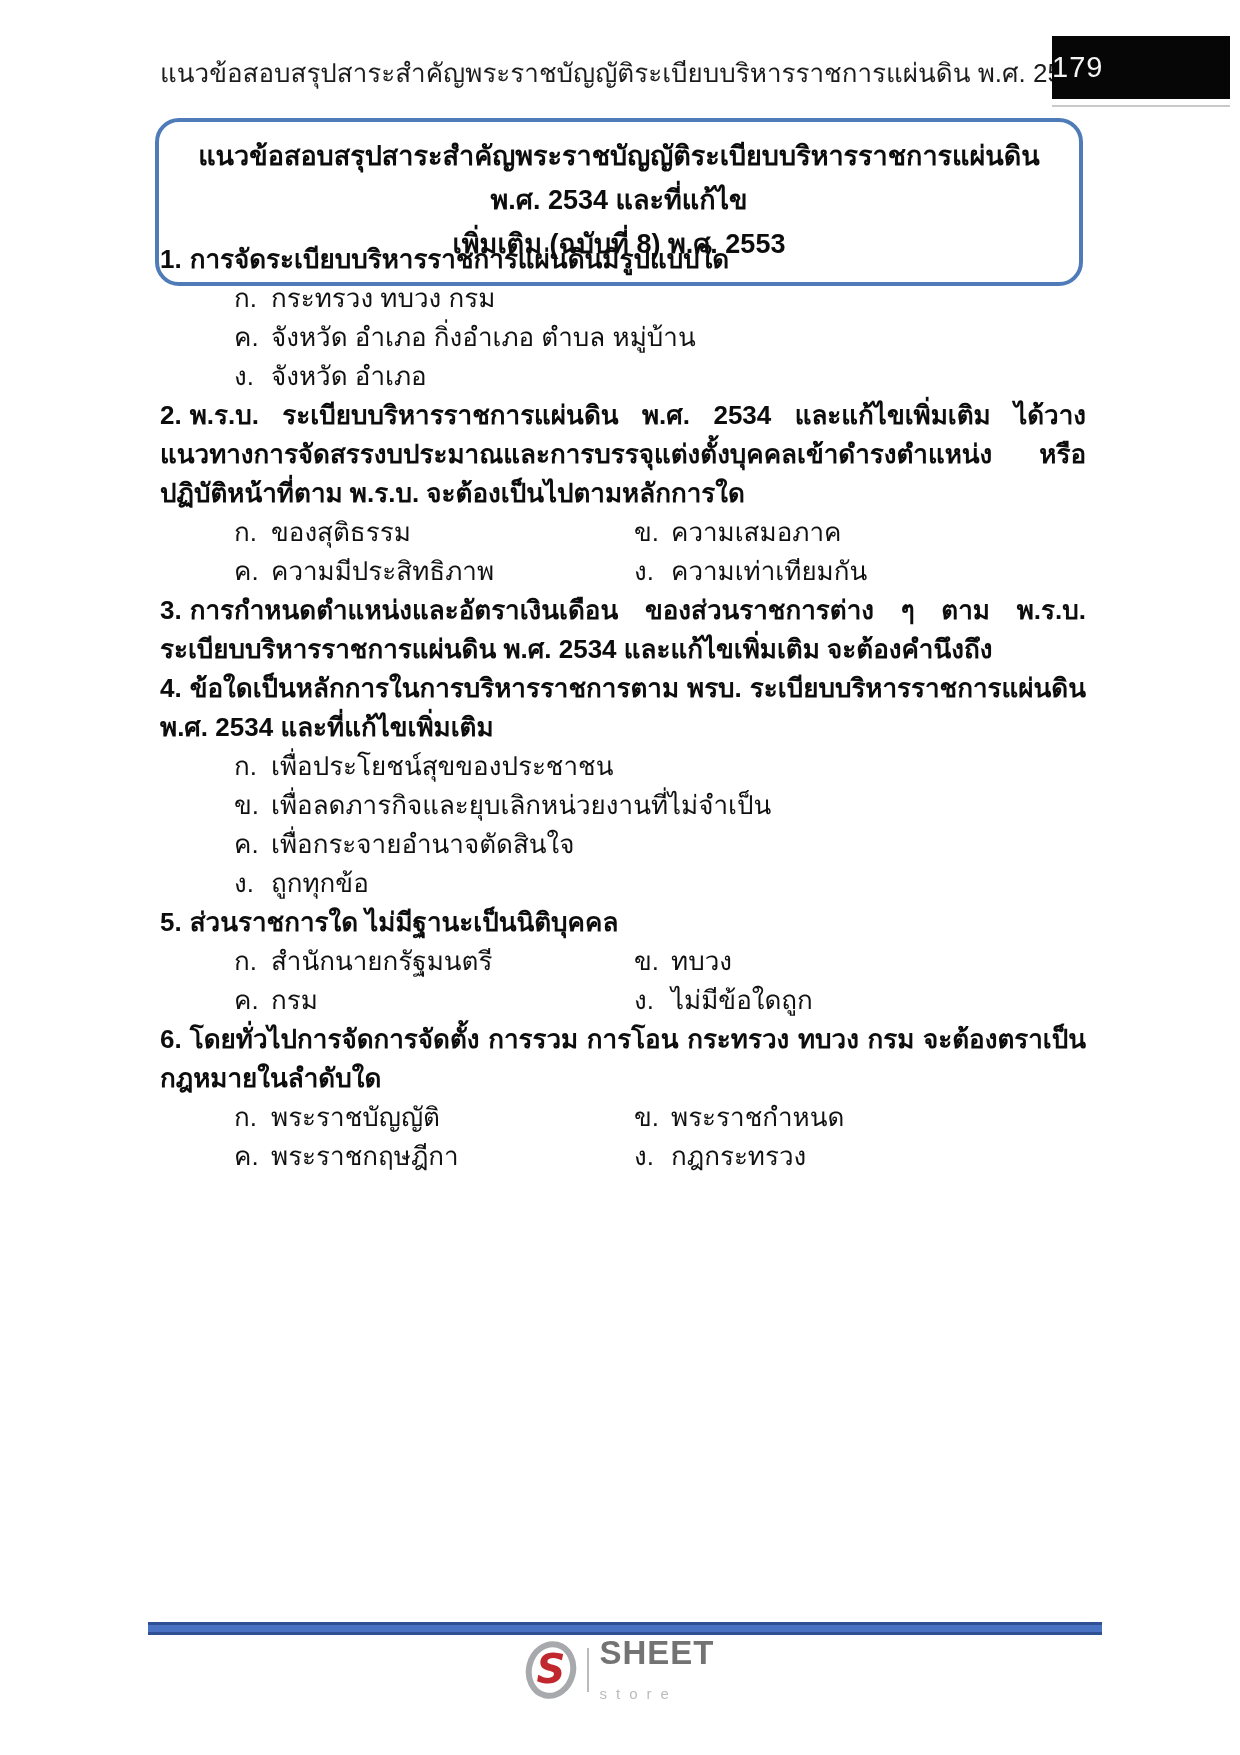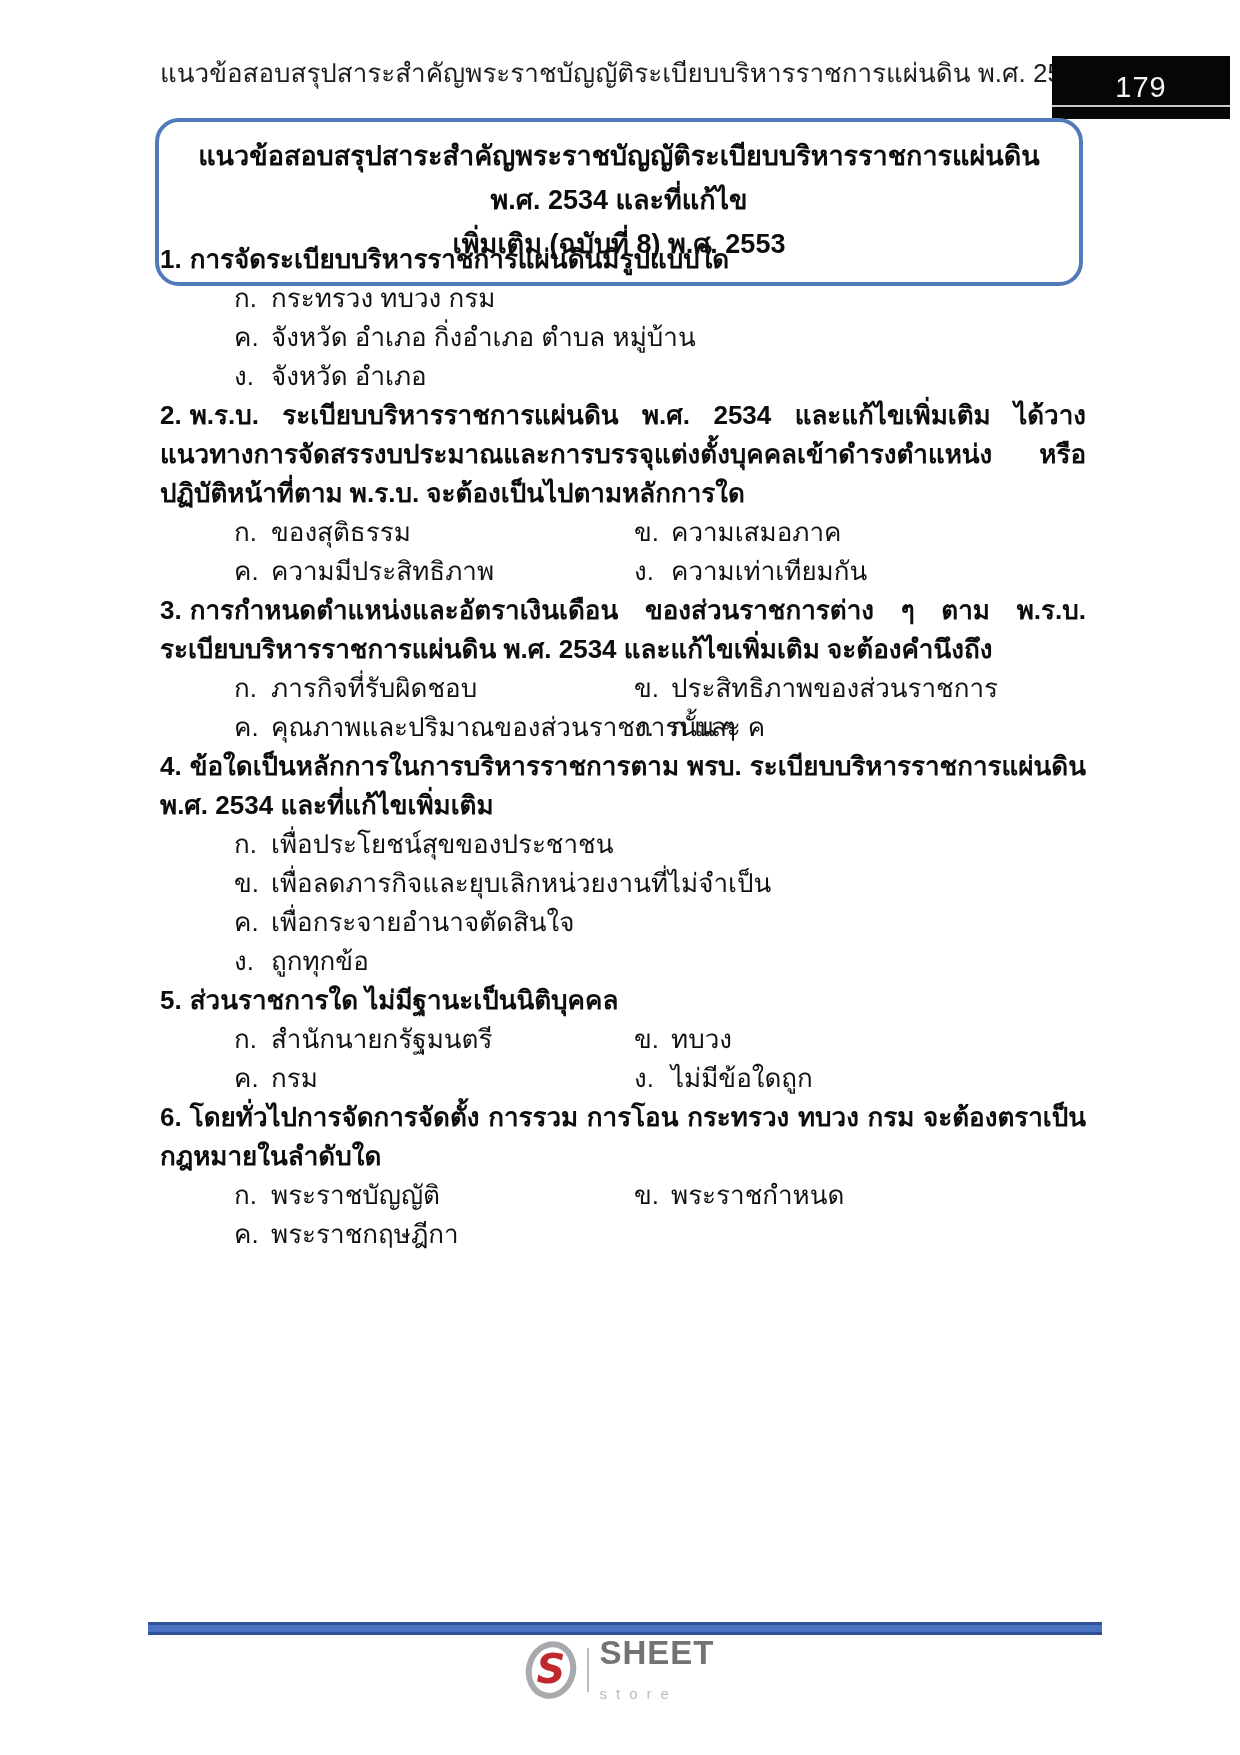--- a/index.html
+++ b/index.html
@@ -22,29 +22,28 @@
     top: 52px;
     left: 160px;
     width: 880px;
     text-align: center;
     font-size: 26px;
     color: #1c1c1c;
     white-space: nowrap;
   }
   .page-number-box {
     position: absolute;
-    top: 56px;
+    top: 36px;
     right: 10px;
     width: 178px;
     height: 63px;
     background: #060606;
     color: #f4f4f4;
     display: flex;
     align-items: center;
-    justify-content: center;
     font-size: 29px;
     letter-spacing: 1px;
   }
   .header-underline {
     position: absolute;
     top: 105px;
     right: 10px;
     width: 178px;
     height: 2px;
     background: #c9c9c9;
@@ -169,26 +168,20 @@
       <div class="options two-col">
         <div class="option"><span class="opt-label">ก.</span><span>ของสุติธรรม</span></div>
         <div class="option"><span class="opt-label">ข.</span><span>ความเสมอภาค</span></div>
         <div class="option"><span class="opt-label">ค.</span><span>ความมีประสิทธิภาพ</span></div>
         <div class="option"><span class="opt-label">ง.</span><span>ความเท่าเทียมกัน</span></div>
       </div>
     </section>
 
     <section class="question">
       <p class="q-text"><span class="q-num">3.</span><span>การกำหนดตำแหน่งและอัตราเงินเดือน ของส่วนราชการต่าง ๆ ตาม พ.ร.บ. ระเบียบบริหารราชการแผ่นดิน พ.ศ. 2534 และแก้ไขเพิ่มเติม จะต้องคำนึงถึง</span></p>
-      <div class="options two-col">
-        <div class="option"><span class="opt-label">ก.</span><span>ภารกิจที่รับผิดชอบ</span></div>
-        <div class="option"><span class="opt-label">ข.</span><span>ประสิทธิภาพของส่วนราชการ</span></div>
-        <div class="option"><span class="opt-label">ค.</span><span>คุณภาพและปริมาณของส่วนราชการนั้น ๆ</span></div>
-        <div class="option"><span class="opt-label">ง.</span><span>ก และ ค</span></div>
-      </div>
     </section>
 
     <section class="question">
       <p class="q-text"><span class="q-num">4.</span><span>ข้อใดเป็นหลักการในการบริหารราชการตาม พรบ. ระเบียบบริหารราชการแผ่นดิน พ.ศ. 2534 และที่แก้ไขเพิ่มเติม</span></p>
       <div class="options single-col">
         <div class="option"><span class="opt-label">ก.</span><span>เพื่อประโยชน์สุขของประชาชน</span></div>
         <div class="option"><span class="opt-label">ข.</span><span>เพื่อลดภารกิจและยุบเลิกหน่วยงานที่ไม่จำเป็น</span></div>
         <div class="option"><span class="opt-label">ค.</span><span>เพื่อกระจายอำนาจตัดสินใจ</span></div>
         <div class="option"><span class="opt-label">ง.</span><span>ถูกทุกข้อ</span></div>
       </div>
@@ -203,20 +196,21 @@
         <div class="option"><span class="opt-label">ง.</span><span>ไม่มีข้อใดถูก</span></div>
       </div>
     </section>
 
     <section class="question">
       <p class="q-text"><span class="q-num">6.</span><span>โดยทั่วไปการจัดการจัดตั้ง การรวม การโอน กระทรวง ทบวง กรม จะต้องตราเป็นกฎหมายในลำดับใด</span></p>
       <div class="options two-col">
         <div class="option"><span class="opt-label">ก.</span><span>พระราชบัญญัติ</span></div>
         <div class="option"><span class="opt-label">ข.</span><span>พระราชกำหนด</span></div>
         <div class="option"><span class="opt-label">ค.</span><span>พระราชกฤษฎีกา</span></div>
+        <div class="option"><span class="opt-label">ง.</span><span>กฎกระทรวง</span></div>
       </div>
     </section>
 
   </div>
 
   <div class="footer-rule"></div>
   <div class="footer-logo">
     <div class="logo-wrap">
       <svg class="logo-icon" viewBox="0 0 52 58" xmlns="http://www.w3.org/2000/svg">
         <ellipse cx="26" cy="29" rx="22" ry="26" fill="none" stroke="#a7a9ac" stroke-width="6" transform="rotate(14 26 29)"></ellipse>

